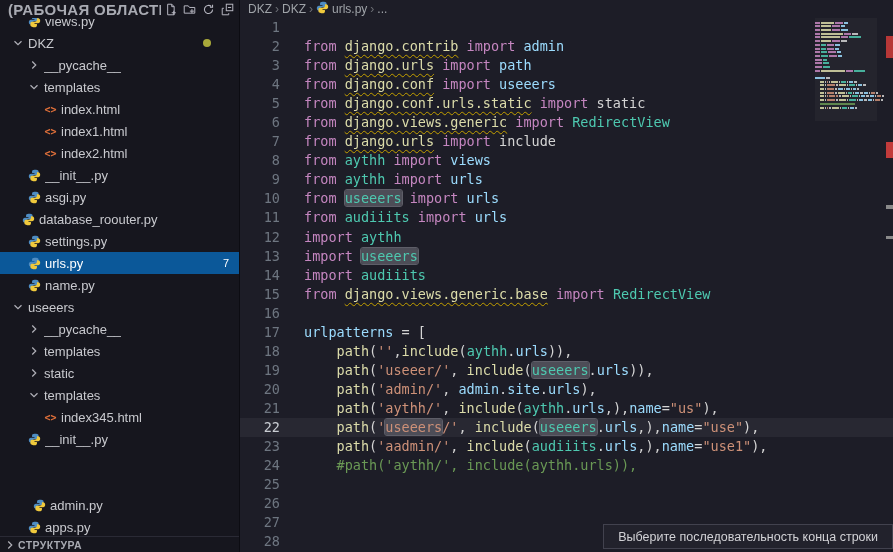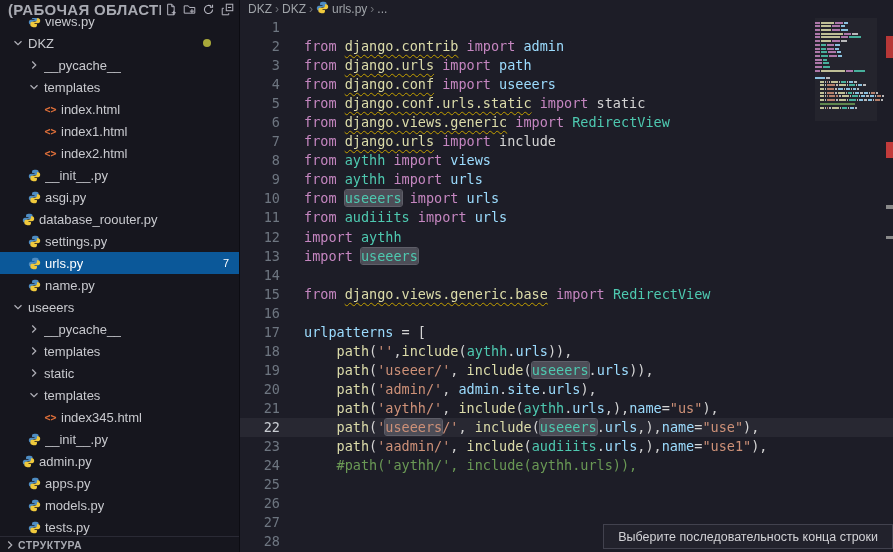--- a/index.html
+++ b/index.html
@@ -247,21 +247,21 @@
       </div>
       <div class="trow" style="padding-left: 26px;">
         <span class="ficon">
           <svg width="13" height="13" viewBox="0 0 16 16">
             <path fill="#4e8cc2" d="M7.9 1C6 1 5 1.9 5 3.2V5h3v.8H3.6C2 5.8 1 7 1 8.9 1 10.8 2 12 3.6 12H5v-1.8C5 8.8 6.3 7.7 7.8 7.7h3.4c1.2 0 1.8-1 1.8-2V3.2C13 1.9 11.8 1 9.9 1z"></path>
             <path fill="#f0c93c" d="M8.1 15c1.9 0 2.9-.9 2.9-2.2V11H8v-.8h4.4c1.6 0 2.6-1.2 2.6-3.1 0-1.9-1-3.1-2.6-3.1H11v1.8c0 1.4-1.3 2.5-2.8 2.5H4.8c-1.2 0-1.8 1-1.8 2v2.5C3 14.1 6.2 15 8.1 15z"></path>
           </svg>
         </span>
         <span class="tlabel">__init__.py</span>
       </div>
-      <div class="trow" style="padding-left: 20px;">
+      <div class="trow" style="padding-left: 31px; margin-top: 44px;">
         <span class="ficon">
           <svg width="13" height="13" viewBox="0 0 16 16">
             <path fill="#4e8cc2" d="M7.9 1C6 1 5 1.9 5 3.2V5h3v.8H3.6C2 5.8 1 7 1 8.9 1 10.8 2 12 3.6 12H5v-1.8C5 8.8 6.3 7.7 7.8 7.7h3.4c1.2 0 1.8-1 1.8-2V3.2C13 1.9 11.8 1 9.9 1z"></path>
             <path fill="#f0c93c" d="M8.1 15c1.9 0 2.9-.9 2.9-2.2V11H8v-.8h4.4c1.6 0 2.6-1.2 2.6-3.1 0-1.9-1-3.1-2.6-3.1H11v1.8c0 1.4-1.3 2.5-2.8 2.5H4.8c-1.2 0-1.8 1-1.8 2v2.5C3 14.1 6.2 15 8.1 15z"></path>
           </svg>
         </span>
         <span class="tlabel">admin.py</span>
       </div>
       <div class="trow" style="padding-left: 26px;">
         <span class="ficon">
@@ -371,20 +371,21 @@
       <div class="cline">
         <span class="lnum">12</span>
         <span class="ltext"><span class="t-kw">import </span><span class="t-ns">aythh</span></span>
       </div>
       <div class="cline">
         <span class="lnum">13</span>
         <span class="ltext"><span class="t-kw">import </span><span class="t-ns hl">useeers</span></span>
       </div>
       <div class="cline">
         <span class="lnum">14</span>
+        <span class="ltext"><span class="t-kw">import </span><span class="t-ns">audiiits</span></span>
       </div>
       <div class="cline">
         <span class="lnum">15</span>
         <span class="ltext"><span class="t-kw">from </span><span class="t-mod">django.views.generic.base</span><span class="t-kw"> import </span><span class="t-cls">RedirectView</span></span>
       </div>
       <div class="cline">
         <span class="lnum">16</span>
         <span class="ltext"></span>
       </div>
       <div class="cline">

